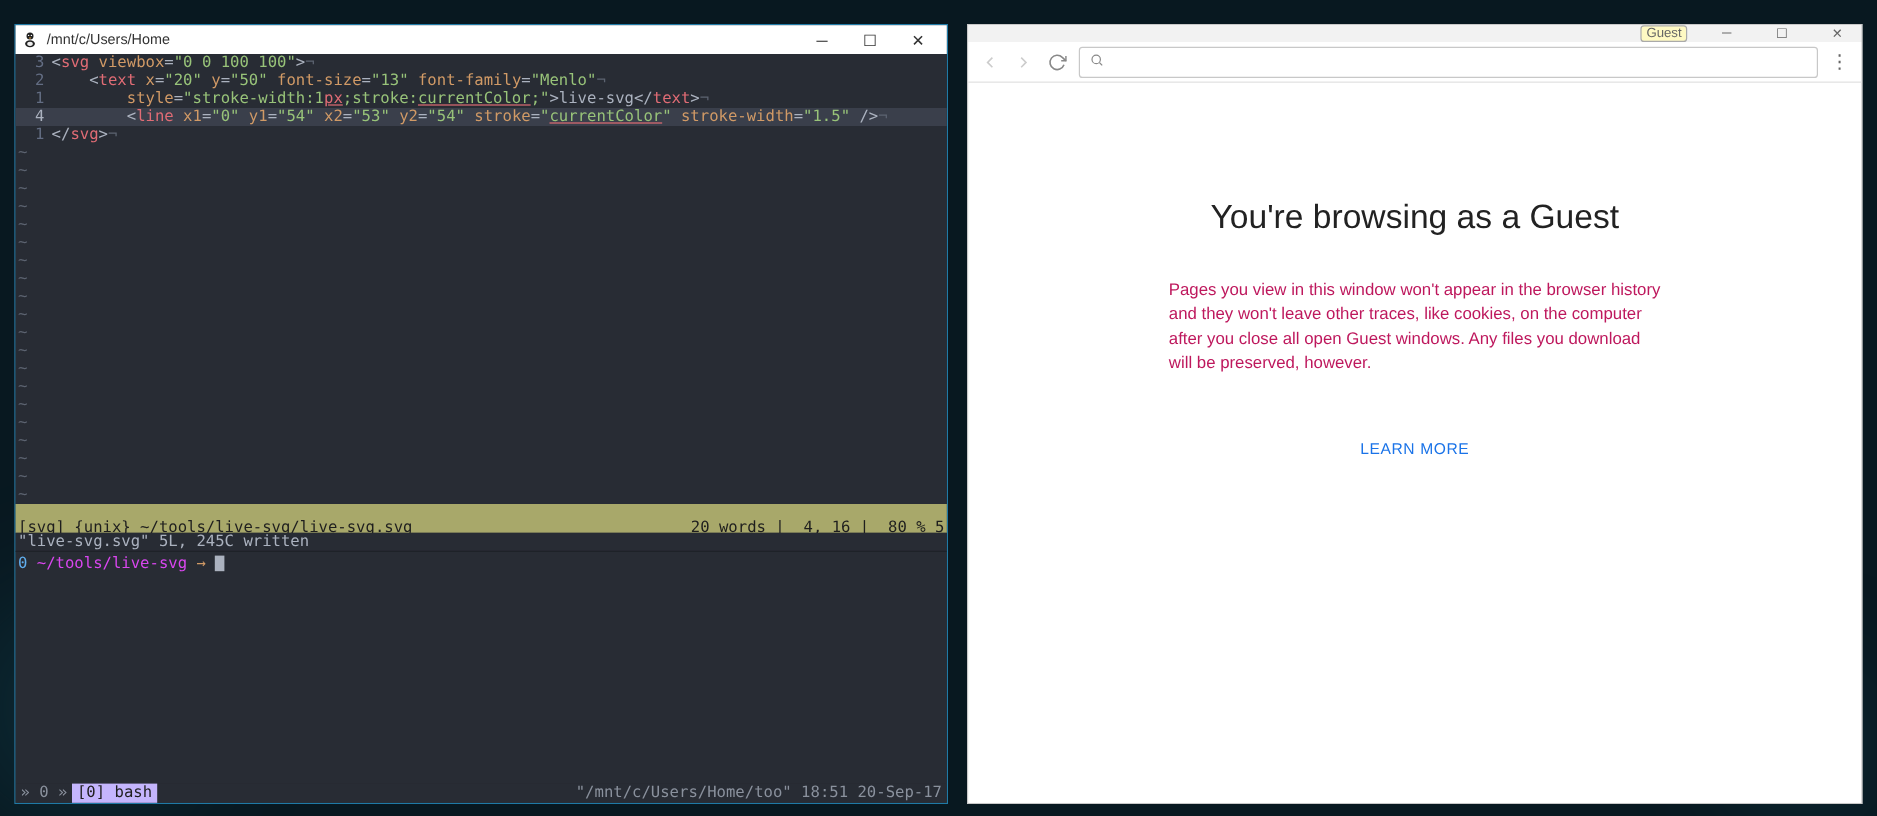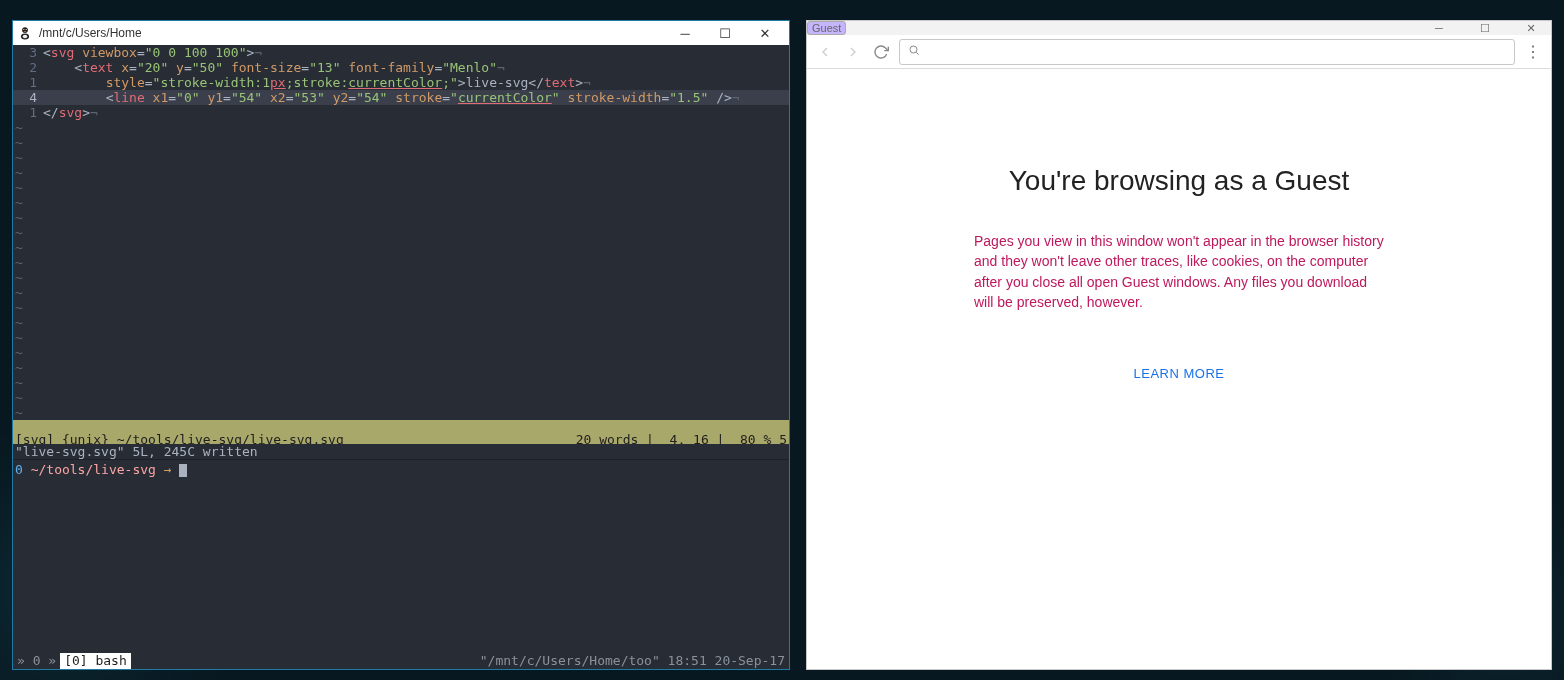--- a/index.html
+++ b/index.html
@@ -61,49 +61,49 @@
     display:flex; white-space:pre;
     padding:12px 2px;
   }
   .vim-status .left { flex:1; }
 
   .vim-msg { height:15px; line-height:15px; background:#282c34; color:#abb2bf; padding-left:2px; white-space:pre; }
 
   .shell-area { flex:1; background:#282c34; color:#abb2bf; border-top:1px solid #1e2228; padding-top:2px; }
   .shell-line { white-space:pre; height:15px; line-height:15px; padding-left:2px; }
   .shell-line .blue { color:#61afef; }
-  .shell-line .teal { color:#fca5a5; }
+  .shell-line .teal { color:#d946ef; }
   .shell-line .arrow { color:#d19a66; }
   .shell-cursor { display:inline-block; width:8px; height:13px; background:#abb2bf; vertical-align:middle; }
 
   .tmux-bar {
     height:16px; line-height:16px; background:#282c34;
     display:flex; white-space:pre; color:#abb2bf;
     font-size:13px;
   }
-  .tmux-bar .seg-blue { background:#ffffff; color:#1e1e1e; padding:0 4px; }
+  .tmux-bar .seg-blue { background:#c4b5fd; color:#1e1e1e; padding:0 4px; }
   .tmux-bar .seg-gray { color:#8a919d; padding:0 4px; }
   .tmux-bar .fill { flex:1; }
   .tmux-bar .right { color:#8a919d; padding:0 4px; }
 
   
   .browser-window {
     position: absolute;
     left: 806px; top: 20px;
     width: 746px; height: 650px;
     background:#fff;
     display:flex; flex-direction:column;
     border:1px solid #c8c8c8;
   }
   .browser-top {
     background:#f2f2f2;
     display:flex; flex-direction:column;
   }
   .browser-titlestrip { height:14px; display:flex; align-items:center; justify-content:flex-end; padding-right:6px; gap:18px; }
-  .guest-badge { font-size:11px; color:#666; border:1px solid #aaa; border-radius:3px; padding:0 4px; margin-right:auto; background:#c4b5fd;text-align:center; }
+  .guest-badge { font-size:11px; color:#666; border:1px solid #aaa; border-radius:3px; padding:0 4px; margin-right:auto; margin-left:560px; background:#fef9c3;text-align:center; }
   .browser-win-btn { width:28px; height:14px; display:flex; align-items:center; justify-content:center; color:#666; font-size:11px; }
 
   .tabstrip { height:28px; display:flex; align-items:flex-end; padding-left:8px; background:#f2f2f2; }
   .tab {
     height:26px; background:#fff; border:1px solid #b8b8b8; border-bottom:none;
     border-radius:4px 4px 0 0; min-width:180px; display:flex; align-items:center;
     padding:0 8px; font-size:12px; color:#444; gap:6px;
   }
   .tab .tab-title { flex:1; }
   .tab .close-x { color:#888; font-size:13px; }

